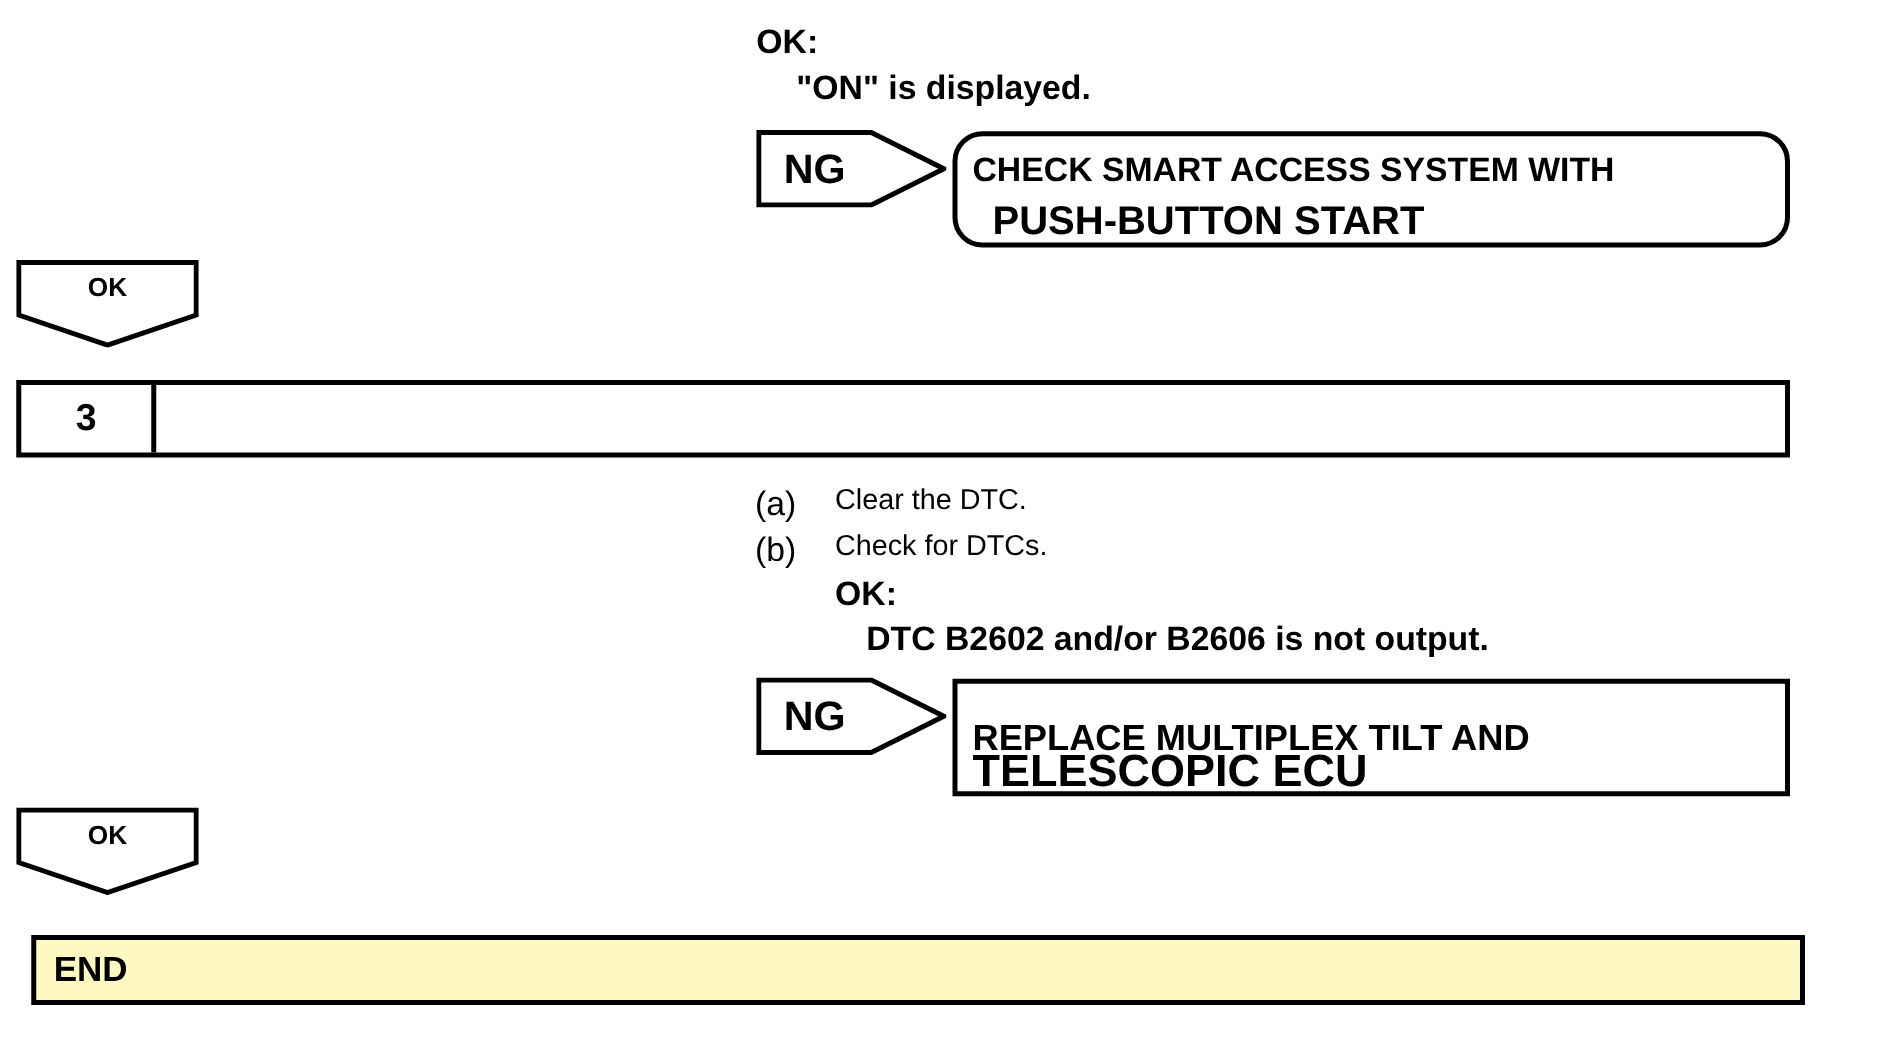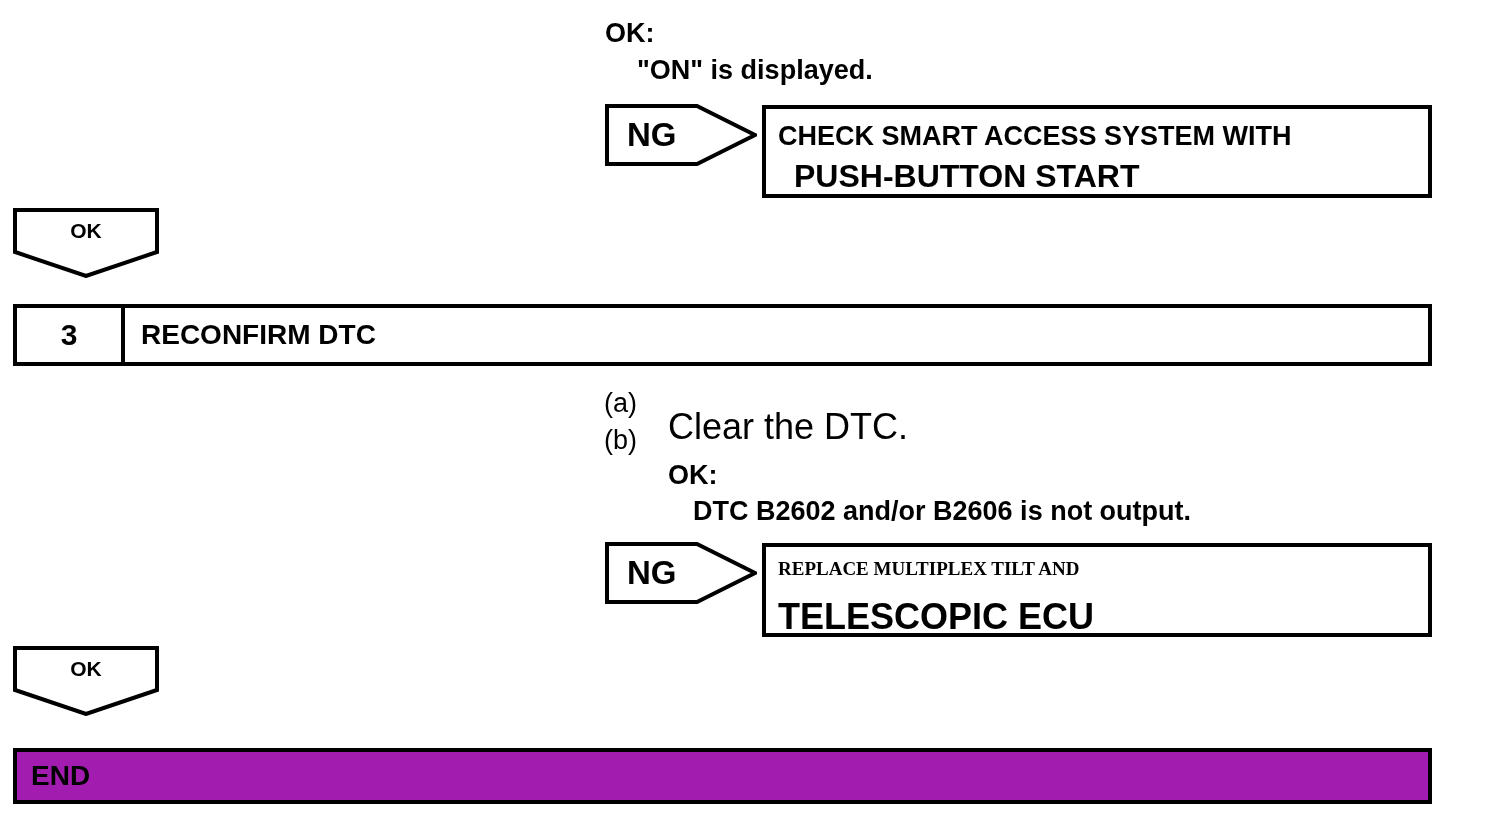--- a/index.html
+++ b/index.html
@@ -69,27 +69,28 @@
     padding-left: 16px;
     font-weight: bold;
     font-size: 28px;
     box-sizing: border-box;
   }
 
   
   .end-box {
     position: absolute;
     border: 4px solid #000;
-    background: #a21caf;
+    background: #fef9c3;
     box-sizing: border-box;
     display: flex;
     align-items: center;
     padding-left: 14px;
     font-weight: bold;
     font-size: 28px;
+    margin-left: 12px;
   }
 
   
   .ng-arrow {
     position: absolute;
     width: 152px;
     height: 62px;
   }
   .ng-arrow svg { display: block; width: 100%; height: 100%; }
   .ng-text {
@@ -120,24 +121,23 @@
     align-items: center;
     justify-content: center;
     font-weight: bold;
     font-size: 21px;
   }
 
   
   .instr-row {
     position: absolute;
     white-space: pre;
-    font-size: 36px;
+    font-size: 23px;
     font-weight: normal;
     line-height: 1.0;
-    margin-top: 21px;
   }
   .instr-marker {
     position: absolute;
     white-space: pre;
     font-size: 27px;
     font-weight: normal;
   }
 </style>
 </head>
 <body>
@@ -148,55 +148,55 @@
 
   <div class="txt t-bold f28" style="left:637px; top:57px;">"ON" is displayed.</div>
 
   <div class="ng-arrow" style="left:605px; top:104px;">
     <svg viewBox="0 0 152 62" preserveAspectRatio="none">
       <polygon points="2,2 92,2 150,31 92,60 2,60" fill="#ffffff" stroke="#000000" stroke-width="4" stroke-linejoin="miter"></polygon>
     </svg>
     <div class="ng-text">NG</div>
   </div>
 
-  <div class="box" style="left:762px; top:105px; width:670px; height:93px;">
+  <div class="box" style="left:762px; top:105px; width:670px; height:93px;border-radius:24px;">
     <div class="box-label" style="left:12px; top:10px; font-size:27px;">CHECK SMART ACCESS SYSTEM WITH</div>
     <div class="box-label" style="left:28px; top:47px; font-size:32px;">PUSH-BUTTON START</div>
   </div>
 
   <div class="ok-pent" style="left:13px; top:208px;">
     <svg viewBox="0 0 146 70" preserveAspectRatio="none">
       <polygon points="2,2 144,2 144,44 73,68 2,44" fill="#ffffff" stroke="#000000" stroke-width="4" stroke-linejoin="miter"></polygon>
     </svg>
     <div class="ok-text">OK</div>
   </div>
 
   <div class="step-box" style="left:13px; top:304px; width:1419px; height:62px;">
     <div class="step-num">3</div>
-    <div class="step-title">RECONFIRM DTC</div>
   </div>
 
   <div class="instr-marker" style="left:604px; top:388px;">(a)</div>
   <div class="instr-row" style="left:668px; top:388px;">Clear the DTC.</div>
 
   <div class="instr-marker" style="left:604px; top:425px;">(b)</div>
+  <div class="instr-row" style="left:668px; top:425px;">Check for DTCs.</div>
 
   <div class="txt t-bold f28" style="left:668px; top:462px;">OK:</div>
 
   <div class="txt t-bold f28" style="left:693px; top:498px;">DTC B2602 and/or B2606 is not output.</div>
 
   <div class="ng-arrow" style="left:605px; top:542px;">
     <svg viewBox="0 0 152 62" preserveAspectRatio="none">
       <polygon points="2,2 92,2 150,31 92,60 2,60" fill="#ffffff" stroke="#000000" stroke-width="4" stroke-linejoin="miter"></polygon>
     </svg>
     <div class="ng-text">NG</div>
   </div>
 
   <div class="box" style="left:762px; top:543px; width:670px; height:94px;">
-    <div class="box-label" style="left:12px; top:10px; font-size:19px;font-family:Liberation Serif, serif;">REPLACE MULTIPLEX TILT AND</div>
+    <div class="box-label" style="left:12px; top:26px; font-size:29px;">REPLACE MULTIPLEX TILT AND</div>
     <div class="box-label" style="left:12px; top:47px; font-size:36px;">TELESCOPIC ECU</div>
   </div>
 
   <div class="ok-pent" style="left:13px; top:646px;">
     <svg viewBox="0 0 146 70" preserveAspectRatio="none">
       <polygon points="2,2 144,2 144,44 73,68 2,44" fill="#ffffff" stroke="#000000" stroke-width="4" stroke-linejoin="miter"></polygon>
     </svg>
     <div class="ok-text">OK</div>
   </div>
 

